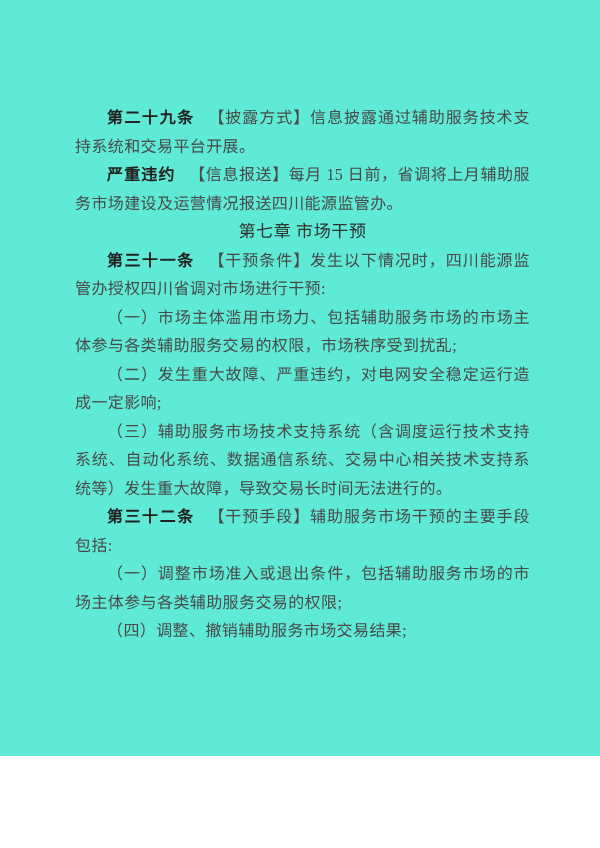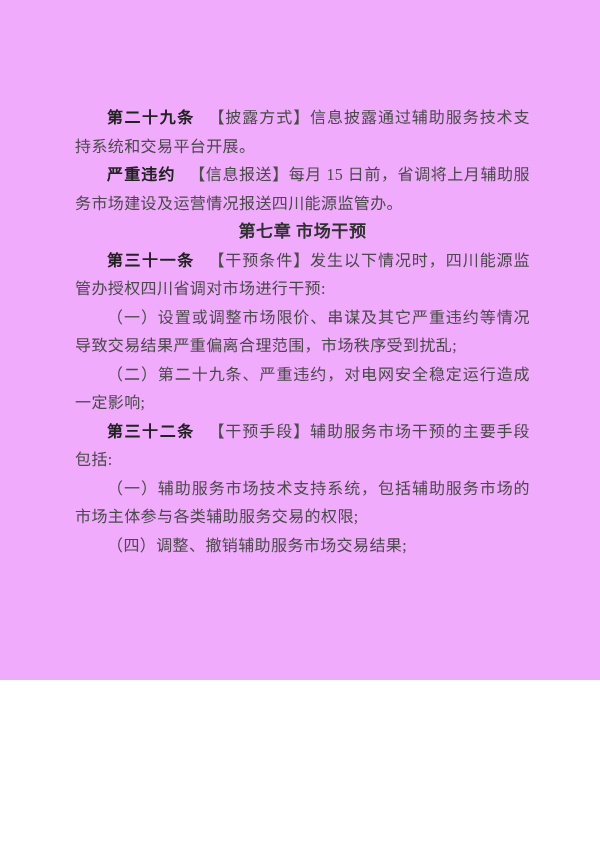--- a/index.html
+++ b/index.html
@@ -9,40 +9,40 @@
   }
   body {
     width: 600px;
     height: 848px;
     overflow: hidden;
     font-family: "Liberation Serif", "DejaVu Serif", serif;
   }
   .page {
     box-sizing: border-box;
     width: 600px;
-    height: 680px;
-    background: #f0abfc;
+    height: 756px;
+    background: #5eead4;
     padding: 104px 70px 8px 75px;
   }
   .para {
     margin: 0;
     font-size: 16px;
     line-height: 28.5px;
     color: #4a4a4a;
     letter-spacing: 0.4px;
     text-align: justify;
     text-justify: inter-ideograph;
     text-indent: 2em;
     word-break: break-all;
   }
   .chapter {
     margin: 0;
     font-size: 17px;
     line-height: 28.5px;
-    font-weight: bold;
+    font-weight: normal;
     color: #303030;
     text-align: center;
     text-indent: 0;
     letter-spacing: 0.6px;
   }
   .art-num {
     font-weight: bold;
     color: #222222;
     margin-right: 0.85em;
     letter-spacing: 1px;
@@ -60,26 +60,27 @@
 <div class="page">
 
   <p class="para"><span class="art-num">第二十九条</span><span class="art-label">【披露方式】</span><span class="art-text">信息披露通过辅助服务技术支持系统和交易平台开展。</span></p>
 
   <p class="para"><span class="art-num">严重违约</span><span class="art-label">【信息报送】</span><span class="art-text">每月 15 日前，省调将上月辅助服务市场建设及运营情况报送四川能源监管办。</span></p>
 
   <p class="chapter">第七章 市场干预</p>
 
   <p class="para"><span class="art-num">第三十一条</span><span class="art-label">【干预条件】</span><span class="art-text">发生以下情况时，四川能源监管办授权四川省调对市场进行干预:</span></p>
 
-  <p class="para">（一）设置或调整市场限价、串谋及其它严重违约等情况导致交易结果严重偏离合理范围，市场秩序受到扰乱;</p>
+  <p class="para">（一）市场主体滥用市场力、包括辅助服务市场的市场主体参与各类辅助服务交易的权限，市场秩序受到扰乱;</p>
 
-  <p class="para">（二）第二十九条、严重违约，对电网安全稳定运行造成一定影响;</p>
+  <p class="para">（二）发生重大故障、严重违约，对电网安全稳定运行造成一定影响;</p>
 
+  <p class="para">（三）辅助服务市场技术支持系统（含调度运行技术支持系统、自动化系统、数据通信系统、交易中心相关技术支持系统等）发生重大故障，导致交易长时间无法进行的。</p>
 
   <p class="para"><span class="art-num">第三十二条</span><span class="art-label">【干预手段】</span><span class="art-text">辅助服务市场干预的主要手段包括:</span></p>
 
-  <p class="para">（一）辅助服务市场技术支持系统，包括辅助服务市场的市场主体参与各类辅助服务交易的权限;</p>
+  <p class="para">（一）调整市场准入或退出条件，包括辅助服务市场的市场主体参与各类辅助服务交易的权限;</p>
 
 
 
   <p class="para">（四）调整、撤销辅助服务市场交易结果;</p>
 
 </div>
 
 </body></html>

